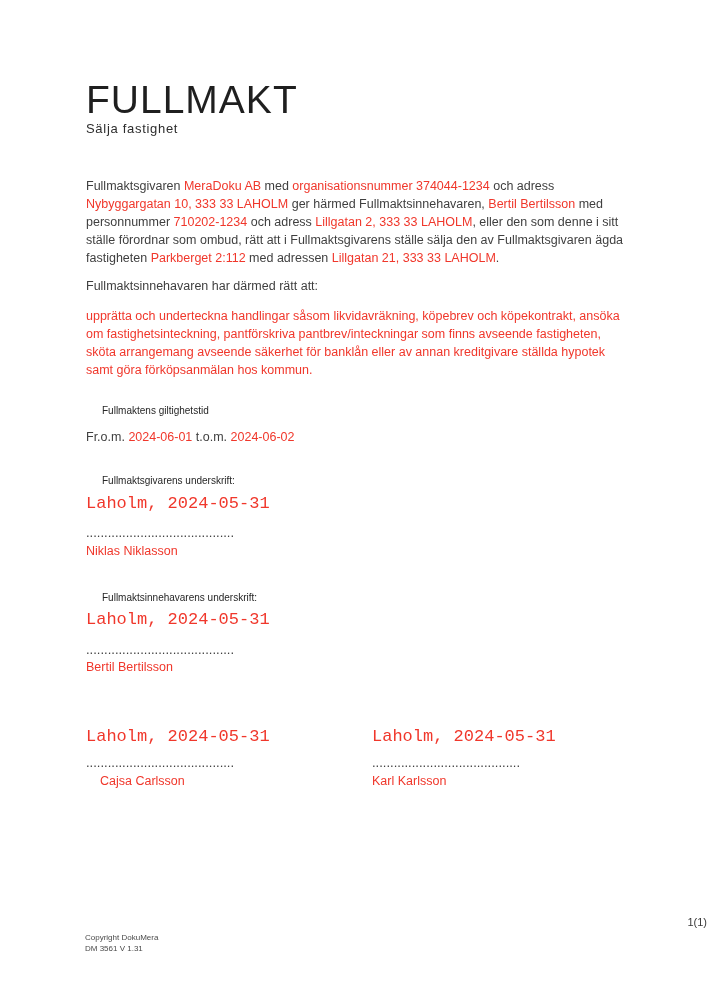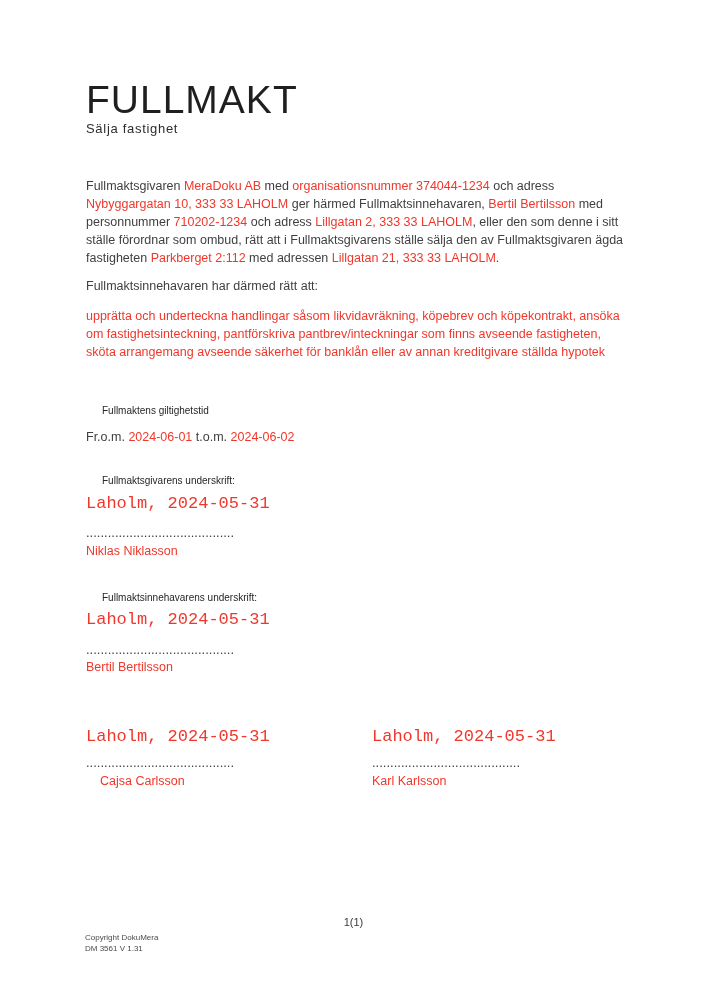--- a/index.html
+++ b/index.html
@@ -63,21 +63,21 @@
   .sig2-name{left:86px;top:659px;}
   .wit-heading{left:86px;top:704px;}
   .wit-place-l{left:86px;top:729px;}
   .wit-place-r{left:372px;top:729px;}
   .wit-dots-l{left:86px;top:756px;}
   .wit-dots-r{left:372px;top:756px;}
   .wit-name-l{left:100px;top:773px;}
   .wit-name-r{left:372px;top:773px;}
   .page-number{
     left:0;top:915px;width:707px;
-    text-align:center;
+    text-align:right;
     font-size:11px;line-height:14px;color:#3a3a3a;
   }
   .copyright{
     left:85px;top:933px;
     font-size:8px;line-height:10.5px;color:var(--footer);
     white-space:nowrap;
   }
 </style>
 </head>
 <body>
@@ -94,20 +94,21 @@
       <div class="tline"><span>ställe förordnar som ombud, rätt att i Fullmaktsgivarens ställe sälja den av Fullmaktsgivaren ägda</span></div>
       <div class="tline"><span>fastigheten </span><span class="red">Parkberget 2:112</span><span> med adressen </span><span class="red">Lillgatan 21, 333 33 LAHOLM</span><span>.</span></div>
     </div>
 
   <div class="abs rights-label bodytext">Fullmaktsinnehavaren har därmed rätt att:</div>
 
   <div class="abs rights-para bodytext">
       <div class="tline">upprätta och underteckna handlingar såsom likvidavräkning, köpebrev och köpekontrakt, ansöka</div>
       <div class="tline">om fastighetsinteckning, pantförskriva pantbrev/inteckningar som finns avseende fastigheten,</div>
       <div class="tline">sköta arrangemang avseende säkerhet för banklån eller av annan kreditgivare ställda hypotek</div>
+      <div class="tline">samt göra förköpsanmälan hos kommun.</div>
     </div>
 
   <div class="abs h2 validity-heading">Fullmaktens giltighetstid</div>
   <div class="abs validity-period bodytext"><span>Fr.o.m. </span><span class="red">2024-06-01</span><span> t.o.m. </span><span class="red">2024-06-02</span></div>
 
   <div class="abs h2 sig1-heading">Fullmaktsgivarens underskrift:</div>
   <div class="abs place-date sig1-place">Laholm, 2024-05-31</div>
   <div class="abs dots sig1-dots">..................................................</div>
   <div class="abs sig-name sig1-name">Niklas Niklasson</div>
 

